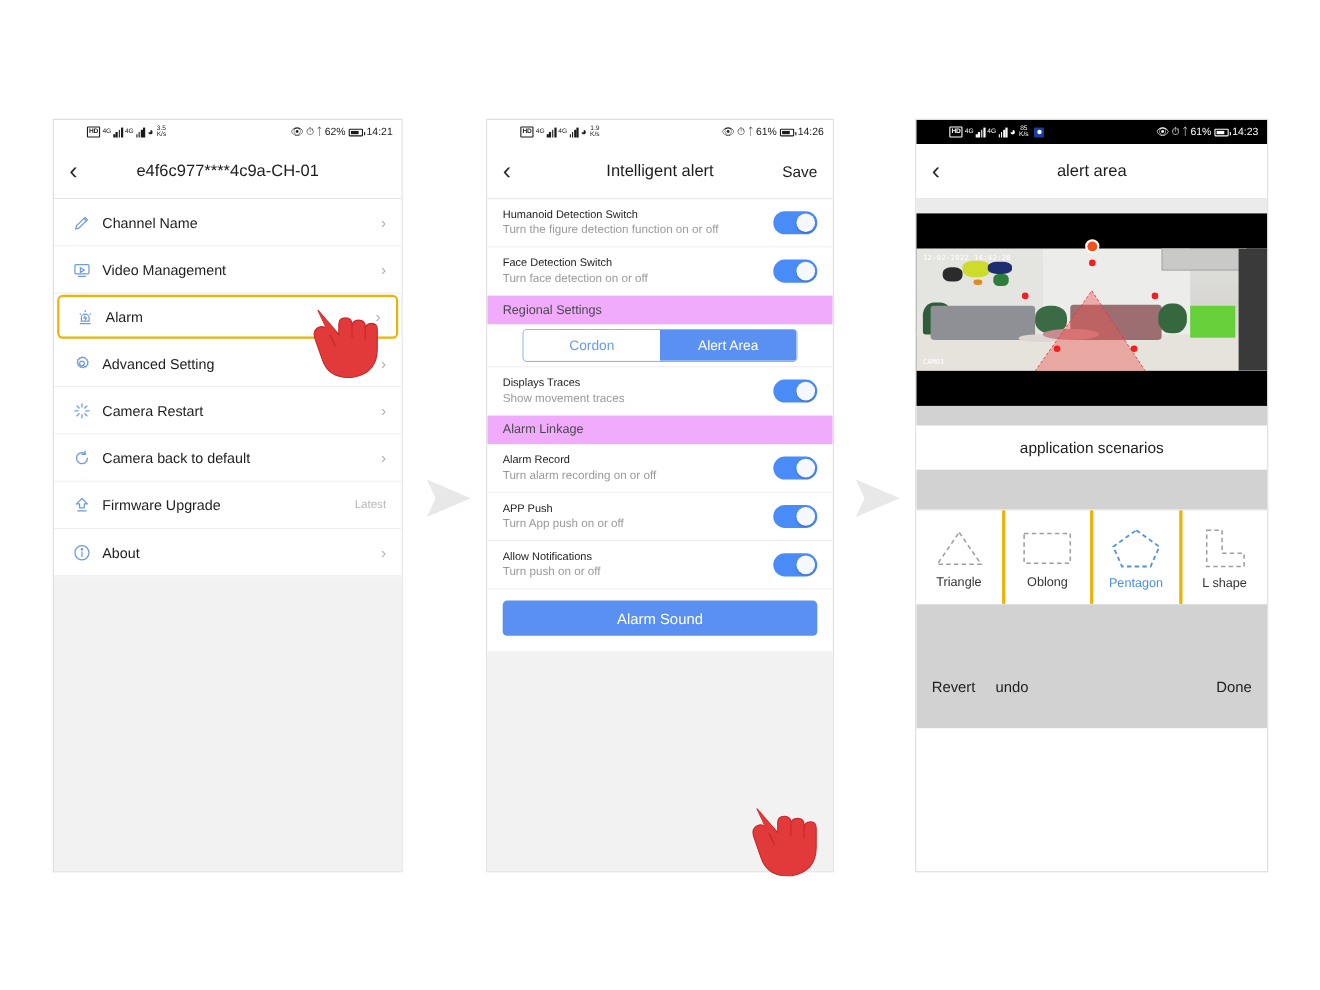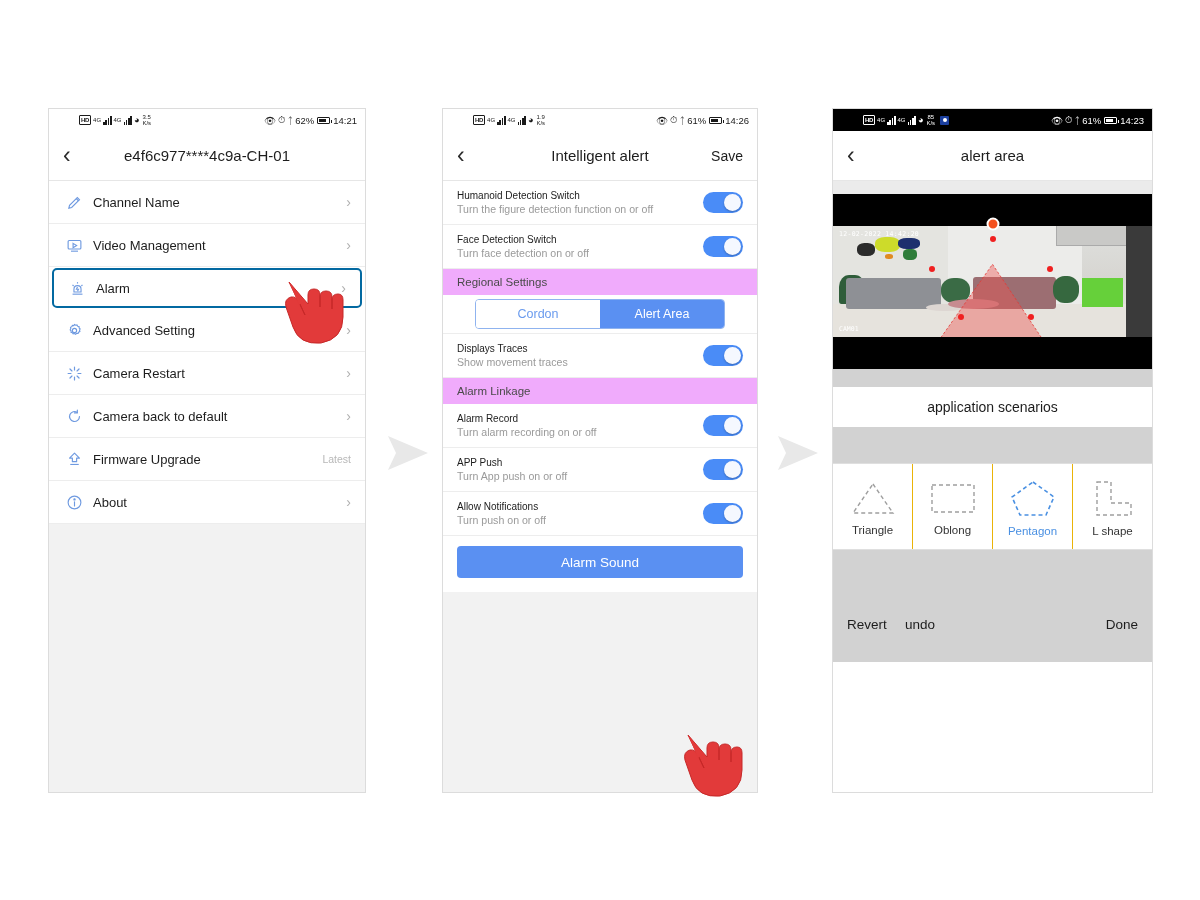--- a/index.html
+++ b/index.html
@@ -82,21 +82,21 @@
     height: 43px; display: flex; align-items: center;
     padding: 0 14px 0 12px; border-bottom: 1px solid #ededed;
     background: #fff; position: relative;
   }
   .row .ico { width: 26px; display: flex; align-items: center; justify-content: center; }
   .row .lbl { font-size: 13px; color: #1d1d1d; margin-left: 6px; }
   .row .right { margin-left: auto; display: flex; align-items: center; gap: 8px; }
   .row .hint { font-size: 10.5px; color: #b8b8b8; }
   .chev { color: #b0b0b0; font-size: 14px; font-weight: 300; }
   .row.highlight {
-    border: 2px solid #0369a1; border-radius: 5px;
+    border: 2px solid #eab308; border-radius: 5px;
     height: 40px; margin: 1px 3px; padding-left: 10px;
   }
 
   
   .sec-head {
     background: #f0abfc; padding: 7px 14px; font-size: 11.5px; color: #4a4a4a;
   }
   .toggle-row {
     background:#fff; padding: 9px 14px; border-bottom: 1px solid #ededed;
     display:flex; align-items:center;
@@ -171,21 +171,21 @@
   .vtx-top {
     position:absolute; width:13px; height:13px; border-radius:50%;
     background:#f4511e; border:2px solid #fff; transform: translate(-50%,-50%);
     z-index:8; cursor:pointer;
   }
   .white-band { background:#fff; height:40px; display:flex; align-items:center; justify-content:center;
                 font-size:14px; color:#1d1d1d; }
   .shapes { display:flex; background:#fff; border-top:1px solid #dfdfdf; border-bottom:1px solid #dfdfdf; }
   .shape-cell {
     flex:1; height:85px; display:flex; flex-direction:column; align-items:center;
-    justify-content:center; gap:6px; border-right:1px solid #eab308; cursor:pointer;
+    justify-content:center; gap:6px; border-right:3px solid #eab308; cursor:pointer;
   }
   .shape-cell:last-child { border-right:none; }
   .shape-cell span { font-size:11.5px; color:#333; }
   .shape-cell.active span { color:#4a90e2; }
   .actions {
     background:#d2d2d2; height:112px; position:relative;
   }
   .actions .a {
     position:absolute; bottom:30px; font-size:13.5px; color:#1d1d1d; cursor:pointer;
   }

